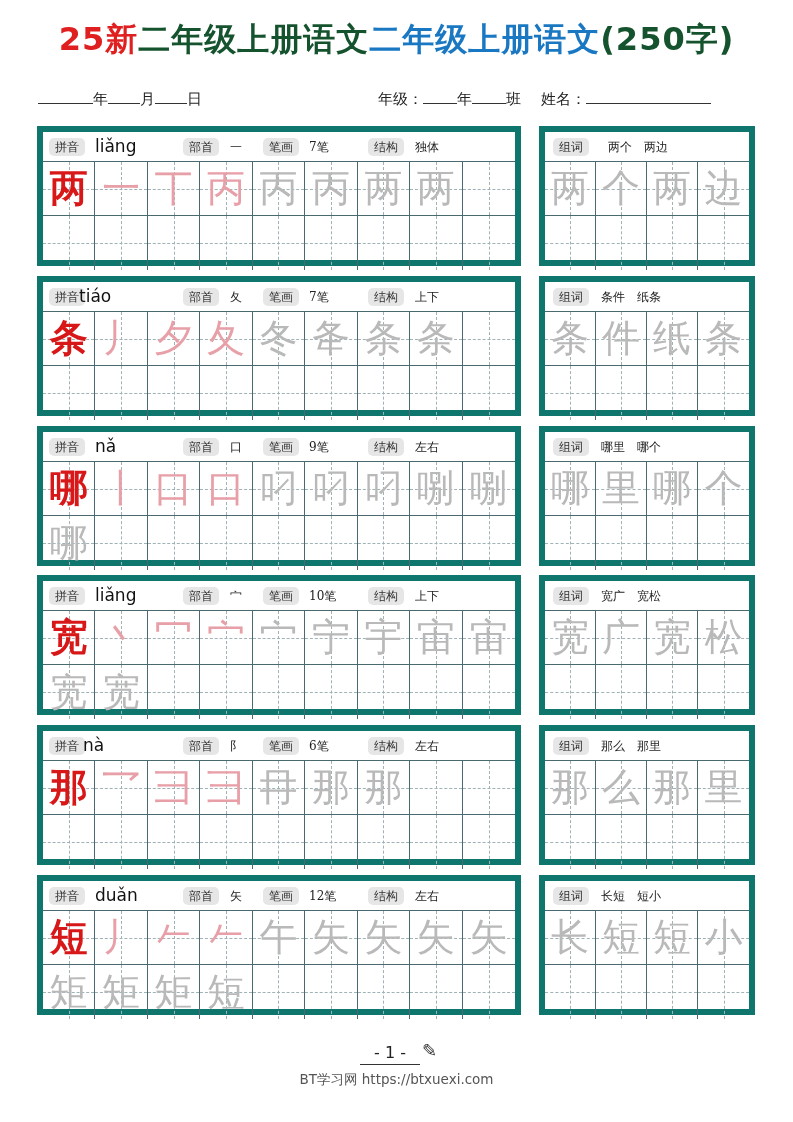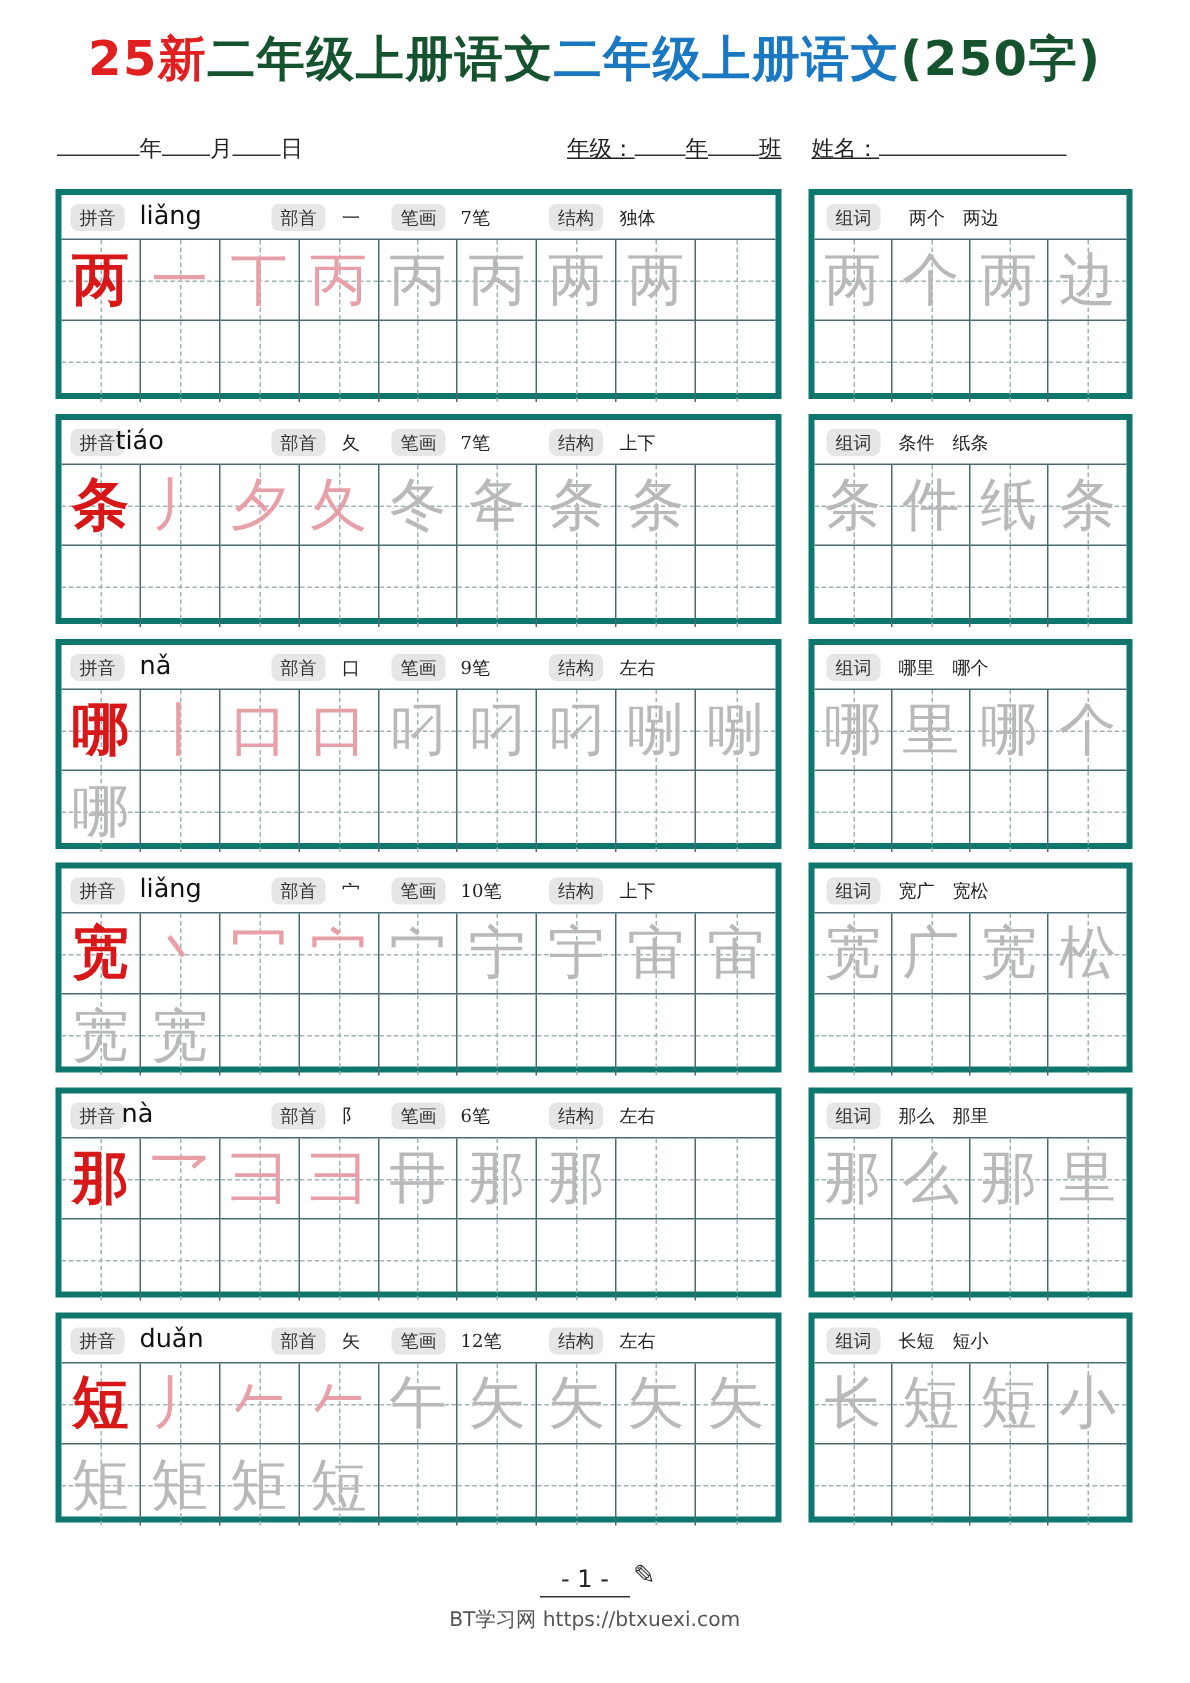--- a/index.html
+++ b/index.html
@@ -3,21 +3,21 @@
 <meta charset="utf-8">
 <style>
   * { box-sizing: border-box; margin: 0; padding: 0; }
   body { width: 793px; height: 1122px; background: #fff; position: relative; font-family: "DejaVu Sans", sans-serif; overflow: hidden; }
   .title { position: absolute; top: 18px; left: 0; width: 793px; text-align: center; font-size: 32px; font-weight: bold; letter-spacing: 1px; font-family: "DejaVu Sans", sans-serif; }
   .title .red { color: #e02020; }
   .title .black { color: #14532d; }
   .title .blue { color: #1a78c2; }
   .info-line { position: absolute; top: 90px; font-size: 15px; color: #222; font-family: "DejaVu Serif", serif; }
   .uline { display: inline-block; border-bottom: 1px solid #333; height: 14px; vertical-align: baseline; }
-  .block { position: absolute; border: 4px solid #0f766e; background: #fff; }
+  .block { position: absolute; border: 6px solid #0f766e; background: #fff; }
   .hdr { height: 30px; border-bottom: 1px solid #4a6a72; position: relative; font-size: 12px; }
   .tag { position: absolute; top: 6px; height: 18px; padding: 0 6px; background: #e6e6e6; border-radius: 5px; font-size: 12px; line-height: 18px; color: #333; font-family: "DejaVu Serif", serif; }
   .val { position: absolute; top: 5px; font-size: 12px; line-height: 20px; color: #222; font-family: "DejaVu Serif", serif; }
   .pinyin { position: absolute; top: 2px; font-size: 17px; line-height: 24px; color: #111; font-family: "DejaVu Sans", sans-serif; }
   .grid { display: grid; }
   .cell { position: relative; border-right: 1px solid #4a6a72; border-bottom: 1px solid #4a6a72; overflow: hidden; }
   .cell:last-child { }
   .cell::before { content: ""; position: absolute; left: 50%; top: 0; bottom: 0; border-left: 1px dashed #9fb2b6; }
   .cell::after { content: ""; position: absolute; top: 50%; left: 0; right: 0; border-top: 1px dashed #9fb2b6; }
   .ch { position: absolute; inset: 0; display: flex; align-items: center; justify-content: center; font-size: 38px; z-index: 1; font-family: "DejaVu Serif", serif; }
@@ -31,21 +31,21 @@
 </head>
 <body>
 
 <div class="title">
   <span class="red">25新</span><span class="black">二年级上册语文</span><span class="blue">二年级上册语文</span><span class="black">(250字)</span>
 </div>
 
 <div class="info-line" style="left:38px;">
   <span class="uline" style="width:55px"></span><span>年</span><span class="uline" style="width:32px"></span><span>月</span><span class="uline" style="width:32px"></span><span>日</span>
 </div>
-<div class="info-line" style="left:378px;text-decoration:underline;">
+<div class="info-line" style="left:378px;">
   <span>年级：</span><span class="uline" style="width:34px"></span><span>年</span><span class="uline" style="width:34px"></span><span>班</span><span style="display:inline-block;width:20px"></span><span>姓名：</span><span class="uline" style="width:125px"></span>
 </div>
 
 <div id="blocks">
     <div class="block" style="left: 37px; top: 126px; width: 484px; height: 140px;">
       <div class="hdr">
       <span class="tag" style="left:6px">拼音</span>
       <span class="pinyin" style="left:52px">liǎng</span>
       <span class="tag" style="left:140px">部首</span>
       <span class="val" style="left:187px">一</span>

